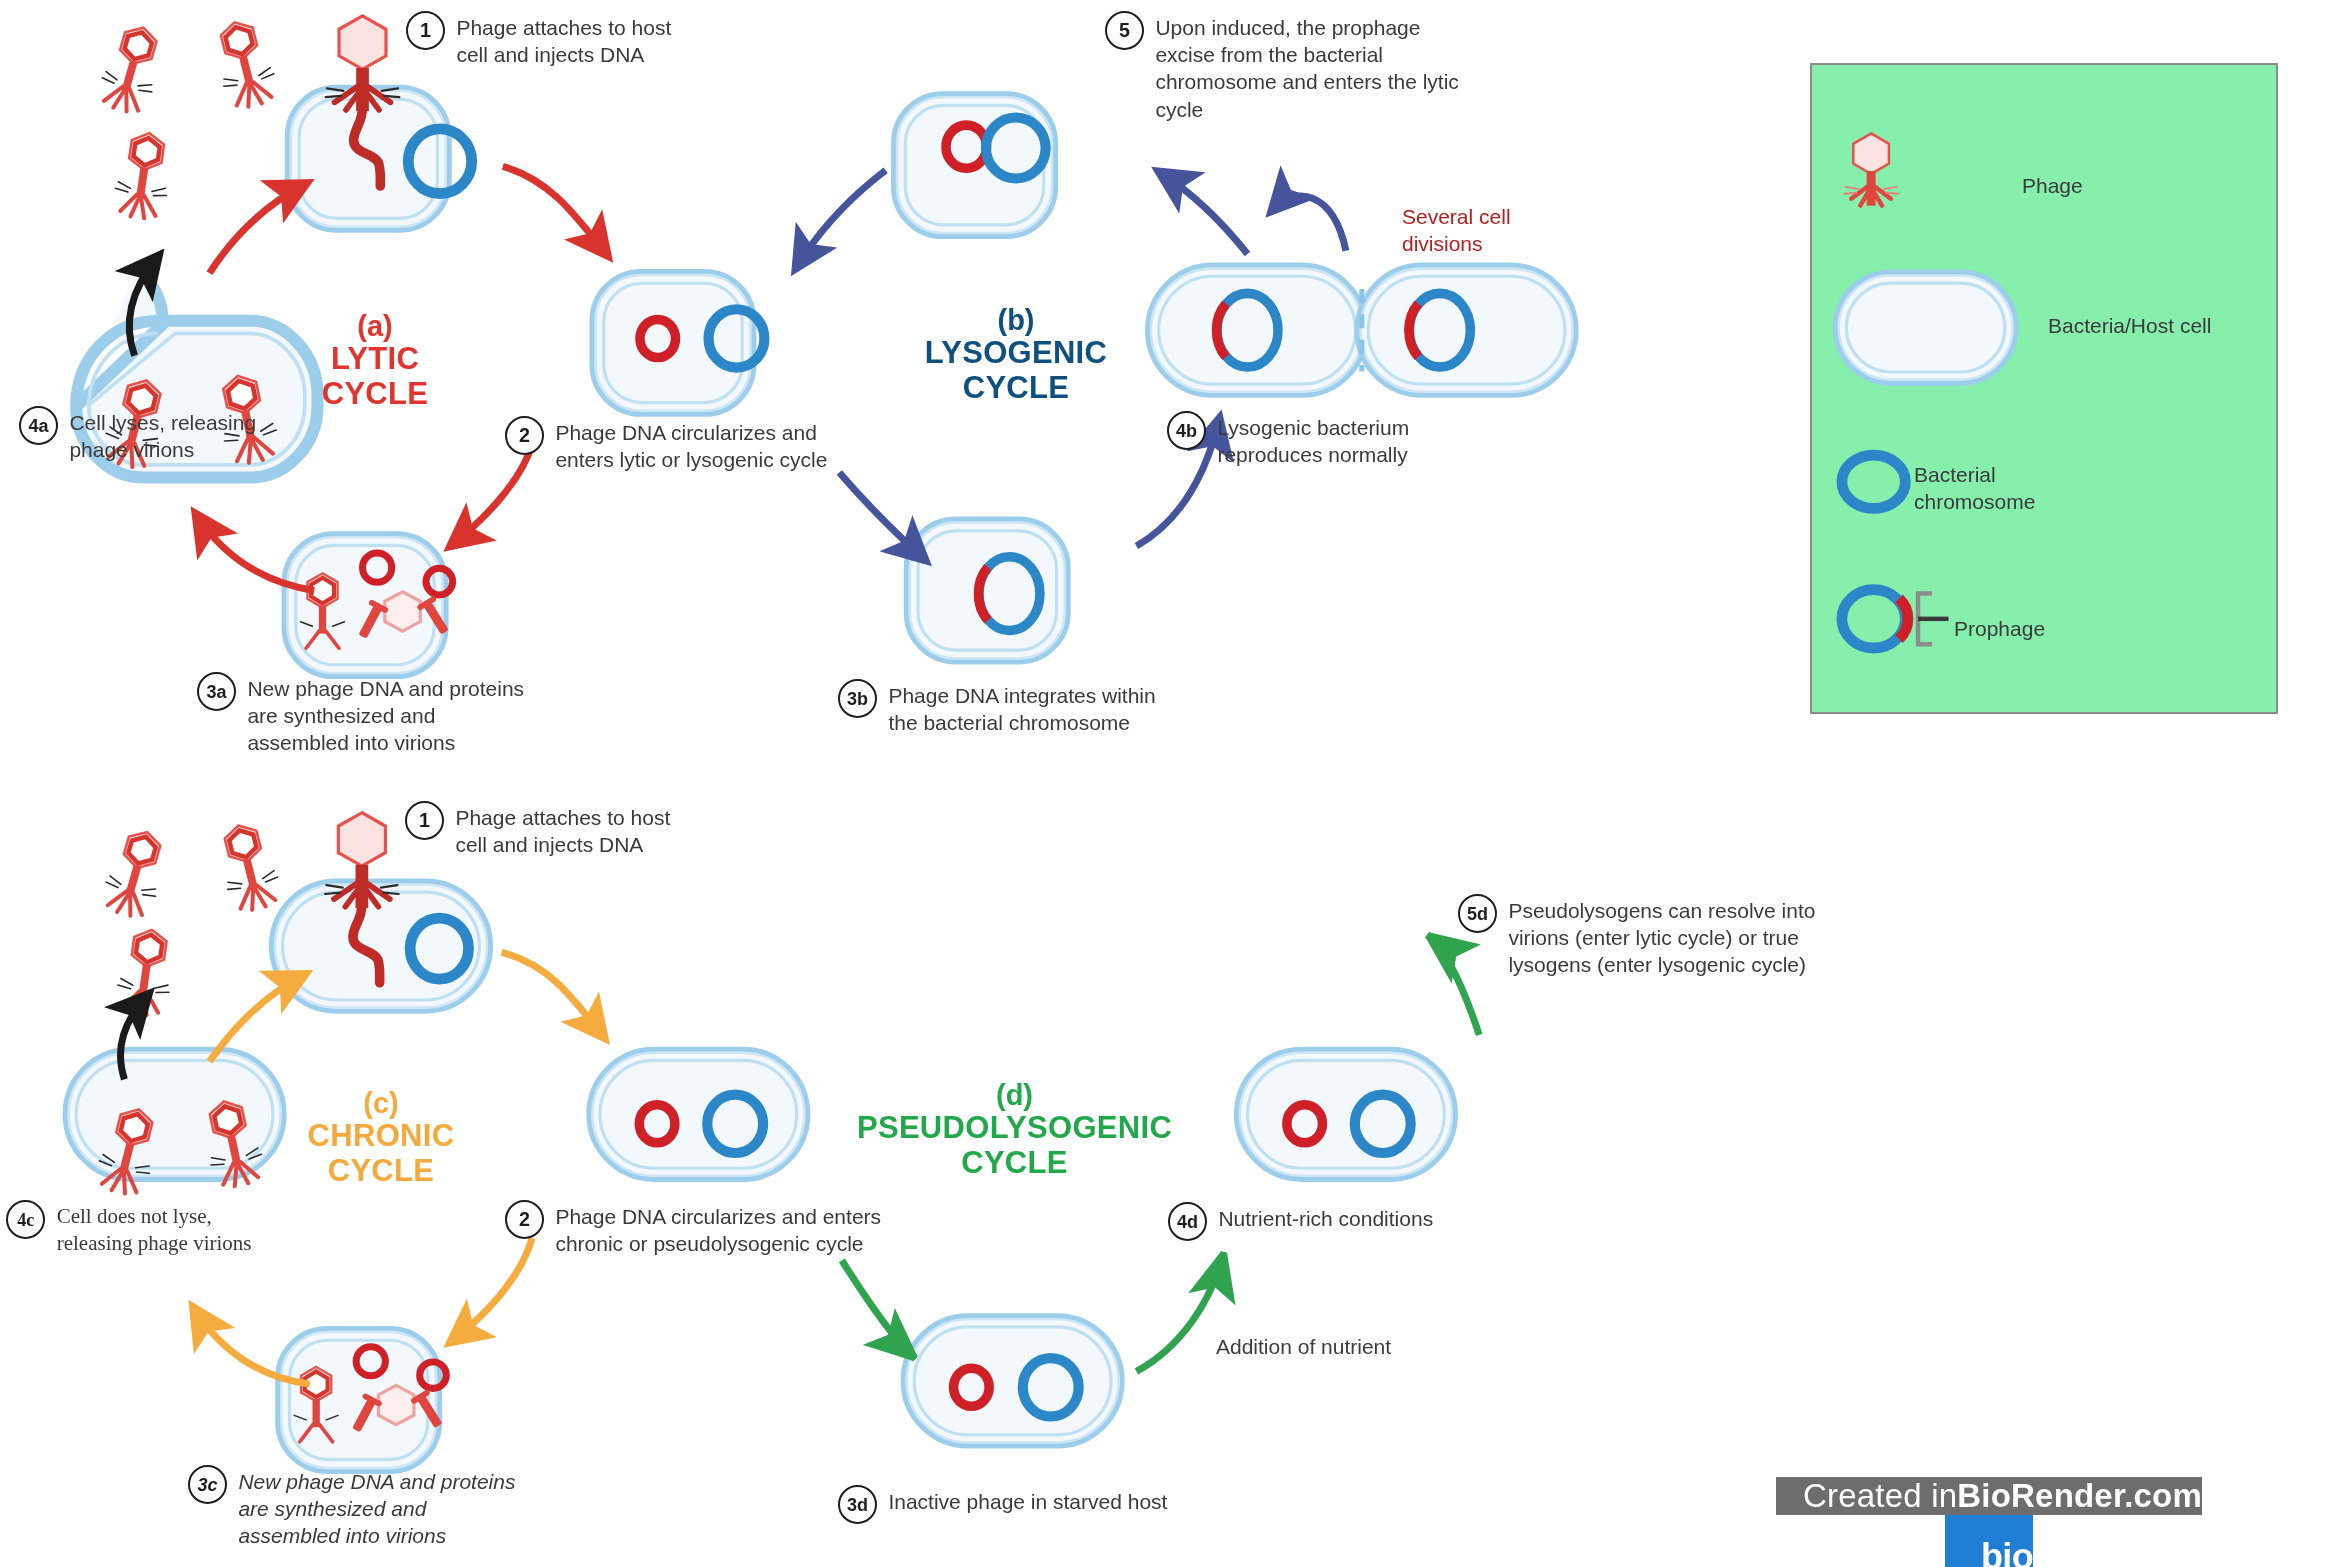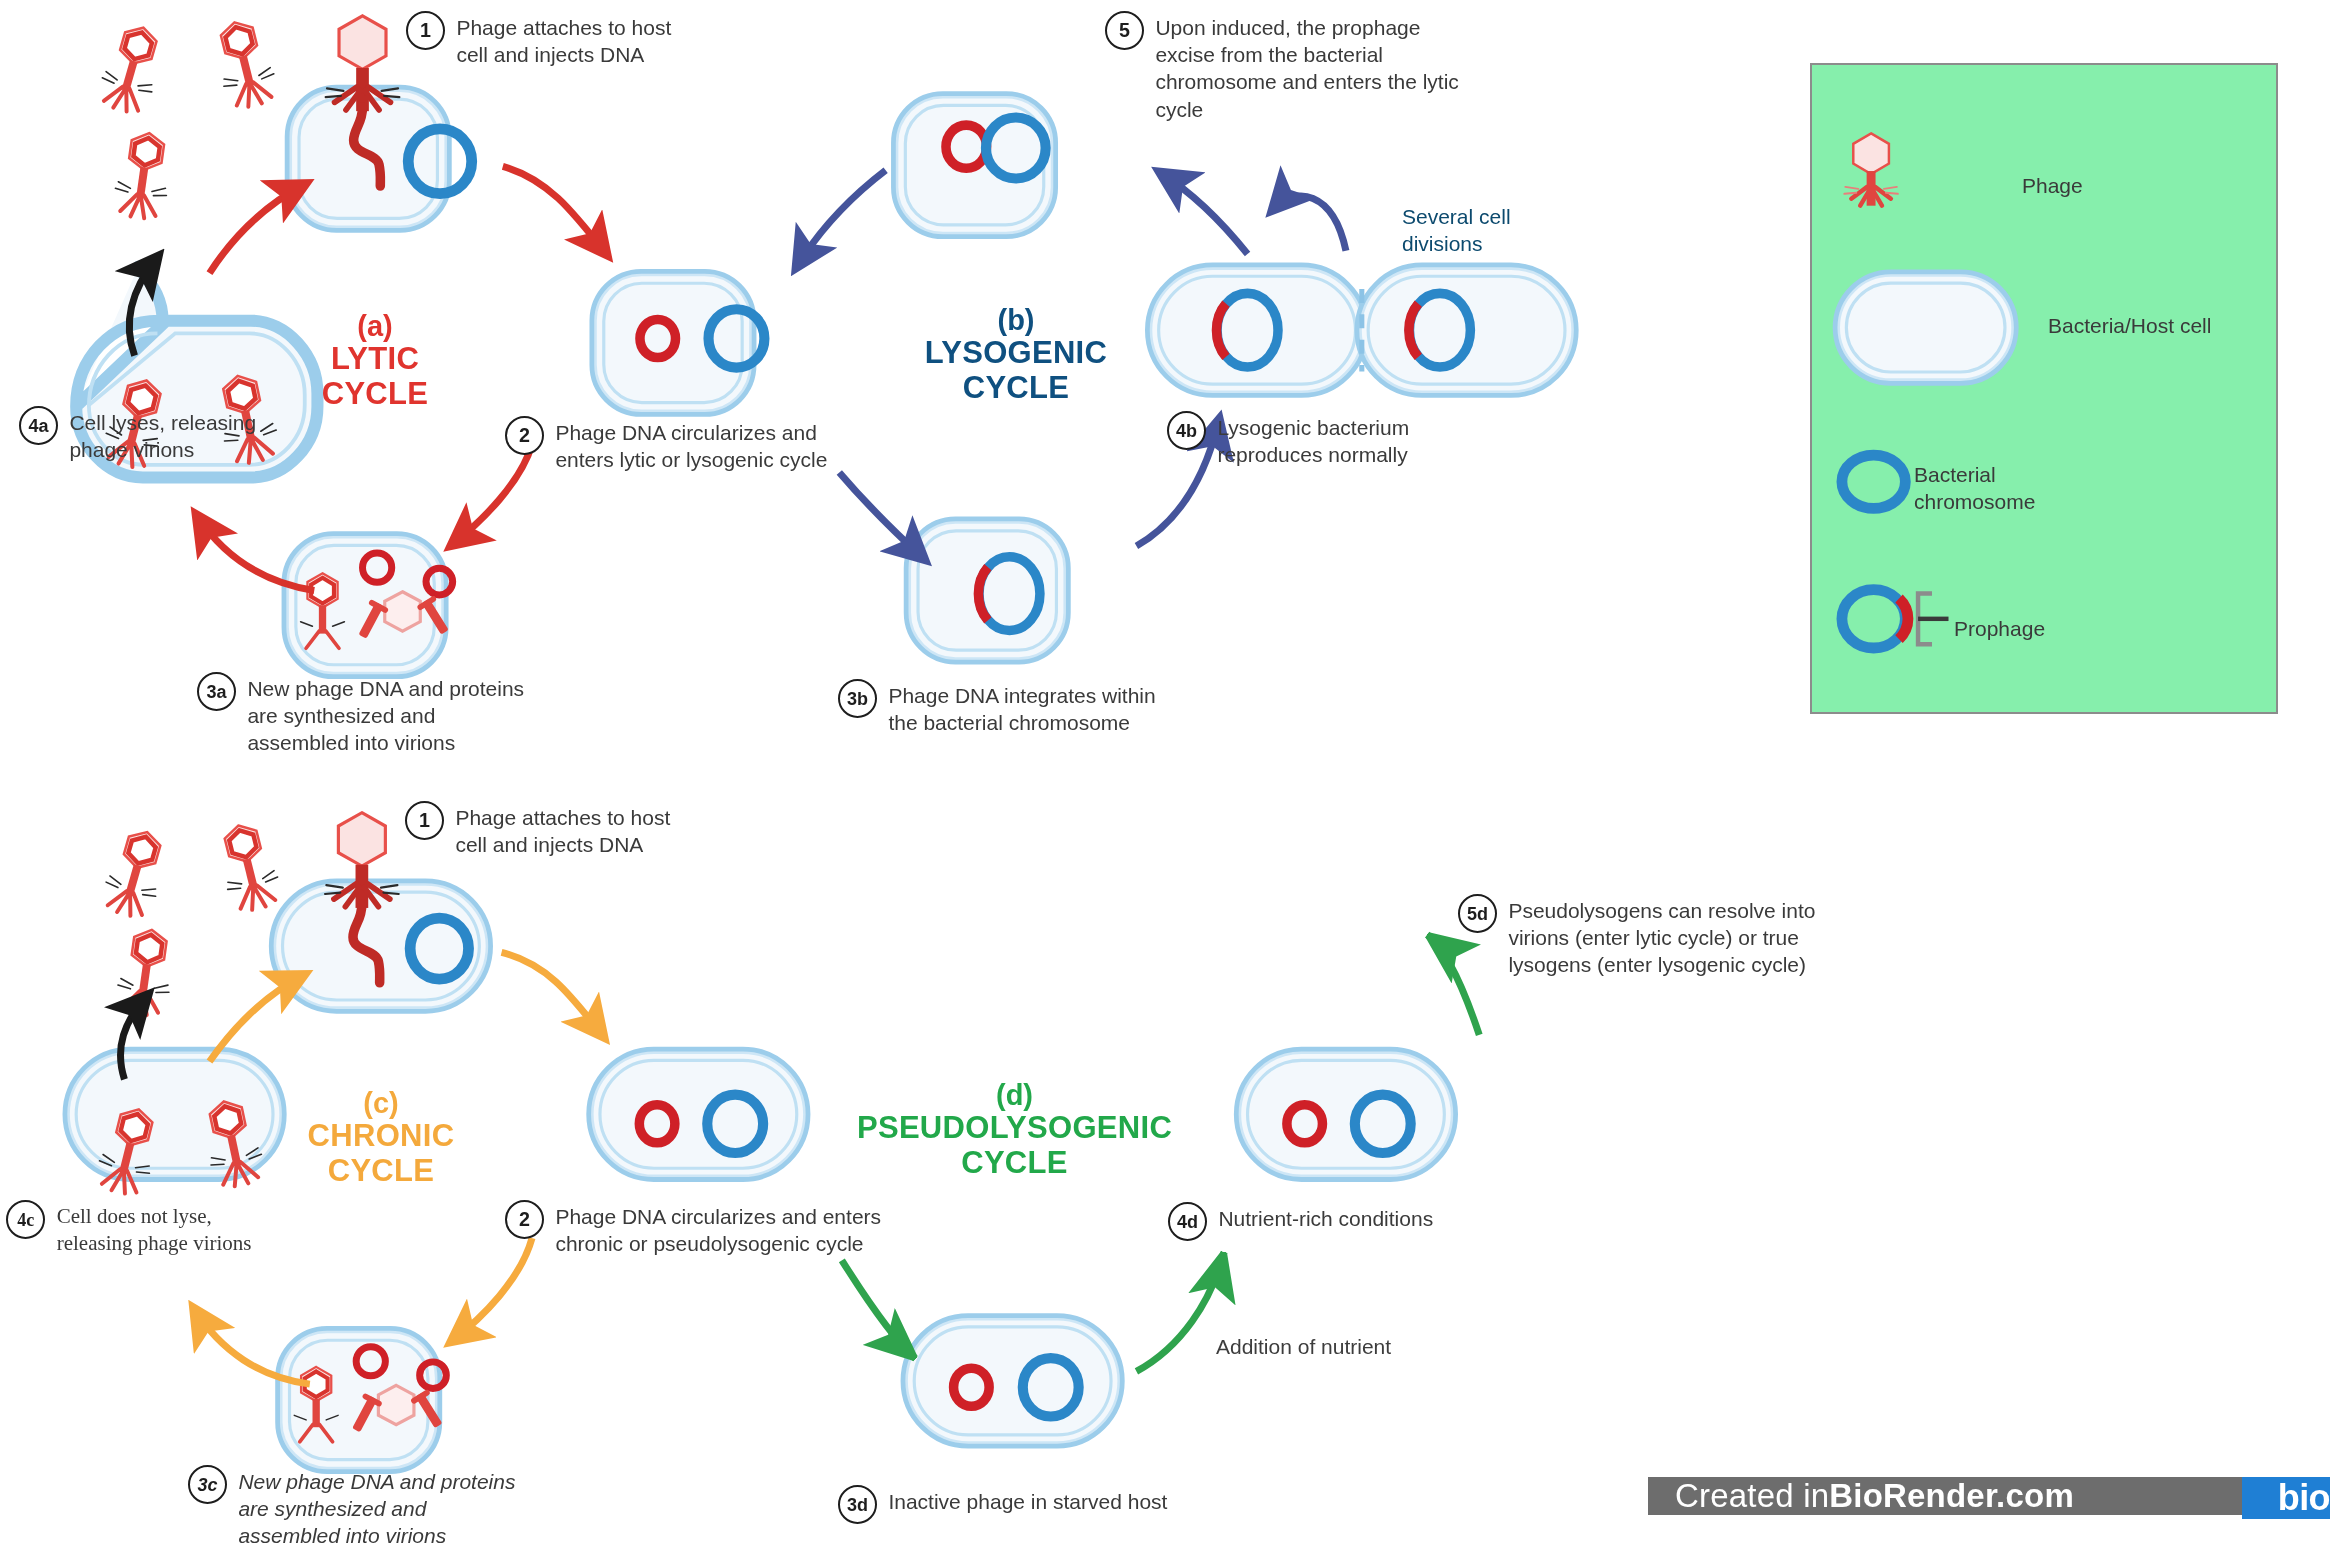--- a/index.html
+++ b/index.html
@@ -45,39 +45,39 @@
     position:absolute;
     text-align:center;
     font-weight:700;
     line-height:1.12;
   }
   .cycletitle .paren { display:block; font-weight:700; font-size:29px; }
   .cycletitle .name  { display:block; font-size:31px; letter-spacing:0.3px; }
 
   
   .annot { position:absolute; font-size:21px; line-height:1.30; white-space:pre-line; }
-  .annot.blue { color:#0c4a6e; }
+  .annot.blue { color:#b91c1c; }
 
   
   #legend {
     position:absolute;
     left:1810px; top:63px;
     width:468px; height:651px;
     border:2.5px solid #8c8c8c;
     background:#86efac;
   }
   .legrow { position:absolute; display:flex; align-items:center; }
   .legtext { font-size:21px; color:#3a3a3a; line-height:1.28; white-space:pre-line; }
 
   
   #watermark {
     position:absolute;
     left:1648px; top:1477px;
     height:71px; width:682px;
-    display:flex; align-items:flex-start;
+    display:flex; align-items:center;flex-direction:column;
   }
   #wm-bar {
     flex:1 1 auto;
     background:#6d6d6d;
     display:flex; align-items:center;
     padding-left:27px;
     color:#ffffff;
     font-size:33px;
     letter-spacing:0.2px;
   }

